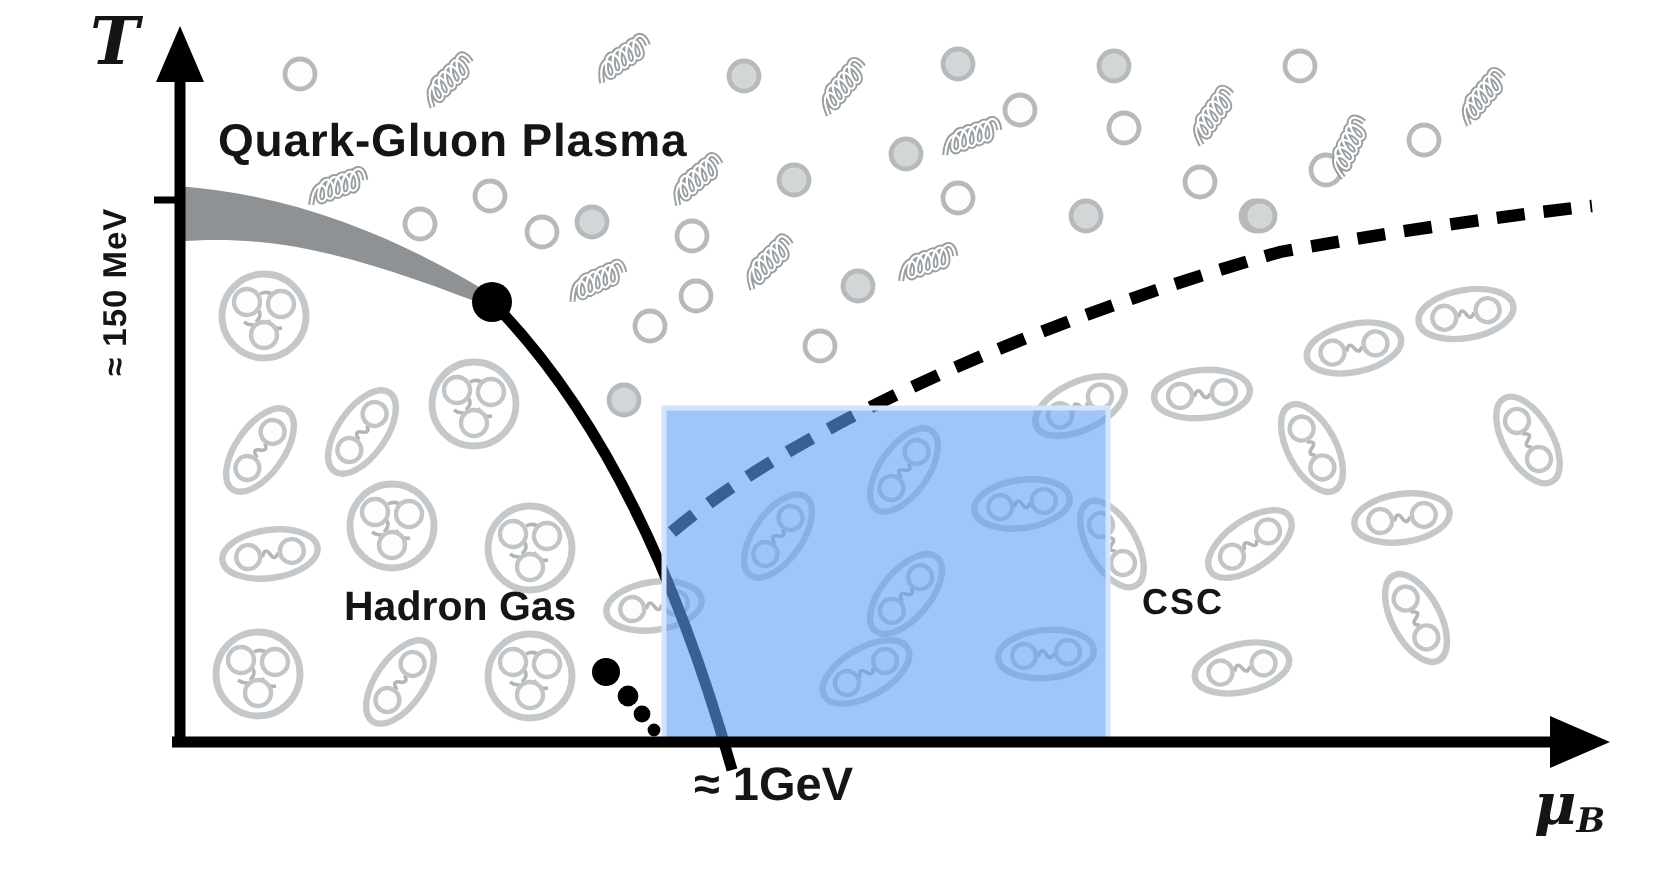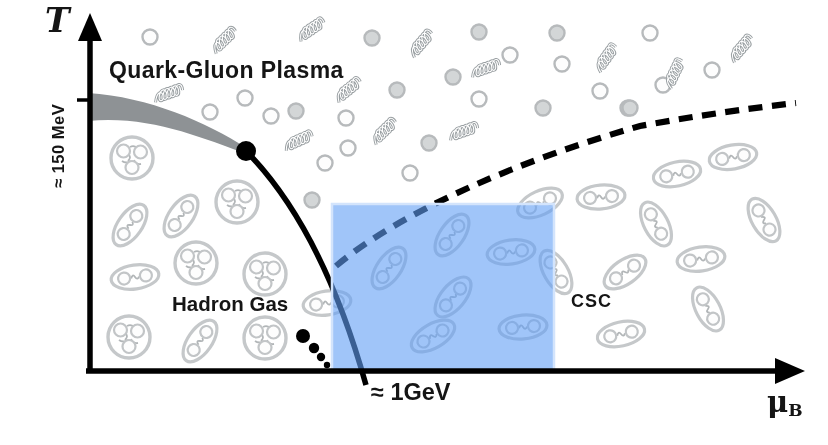--- a/index.html
+++ b/index.html
@@ -3,23 +3,23 @@
 <meta charset="utf-8">
 <style>
   html,body{margin:0;padding:0;background:#fff;}
   .stage{position:relative;width:828px;height:445px;background:#ffffff;overflow:hidden;
          font-family:"Liberation Sans",sans-serif;}
   .stage svg{position:absolute;left:0;top:0;}
   .lbl{position:absolute;color:#151515;font-weight:bold;white-space:nowrap;}
   .lbl-qgp{left:109px;top:57px;font-size:23px;letter-spacing:.4px;}
   .lbl-hadron{left:140px;top:292px;font-size:20.5px;margin-left:32px;}
   .lbl-csc{left:571px;top:291px;font-size:18px;letter-spacing:1px;}
-  .lbl-1gev{left:347px;top:379px;font-size:23.5px;margin-left:24px;}
+  .lbl-1gev{left:347px;top:379px;font-size:23.5px;}
   .lbl-T{left:45px;top:1px;font-size:33px;font-family:"DejaVu Serif",serif;font-style:italic;}
-  .lbl-muB{left:767px;top:385px;font-family:"DejaVu Serif",serif;font-size:29px;}
+  .lbl-muB{left:767px;top:385px;font-family:"DejaVu Serif",serif;font-style:italic;font-size:29px;}
   .lbl-muB .sub{font-size:17px;vertical-align:-4px;}
   .lbl-150{left:49px;top:60px;height:128px;width:24px;font-size:16.5px;
            writing-mode:vertical-rl;transform:rotate(180deg);letter-spacing:.5px;}
   .coil-dark{stroke:#989ea1;stroke-width:3;fill:none;}
   .coil-lite{stroke:#ffffff;stroke-width:1.1;fill:none;}
   .glyph-ring{fill:none;stroke:#c5c8ca;}
   .glyph-q{fill:#fdfdfd;stroke:#c2c5c7;stroke-width:2.2;}
   .glyph-wave{fill:none;stroke:#b2b6b8;stroke-width:1.8;}
 </style>
 </head>

